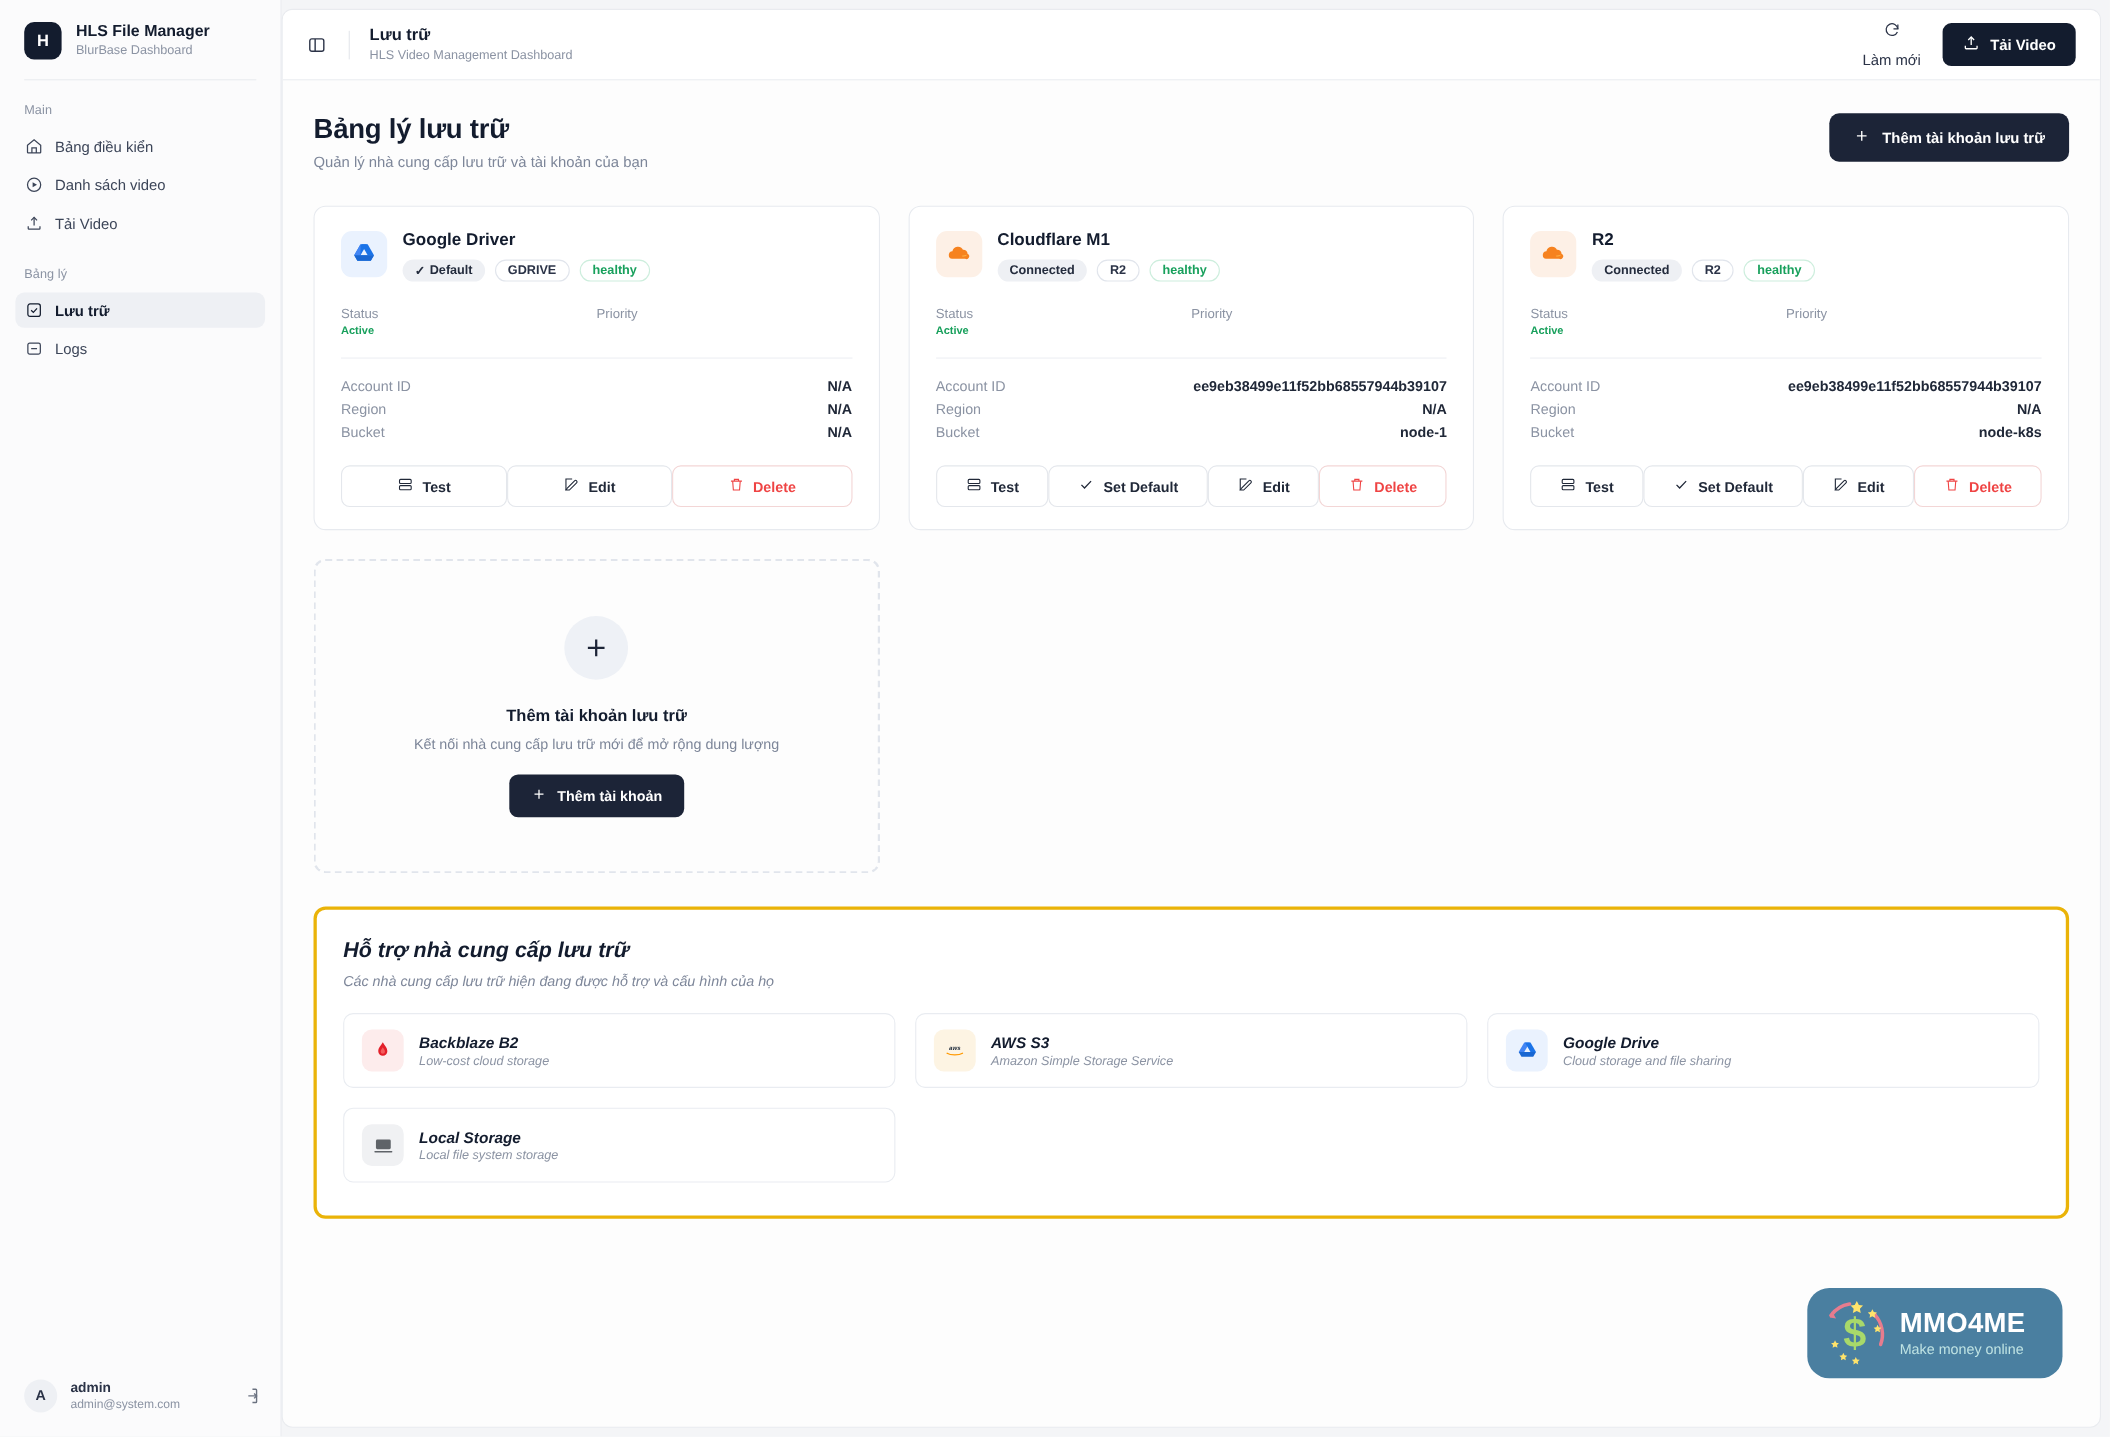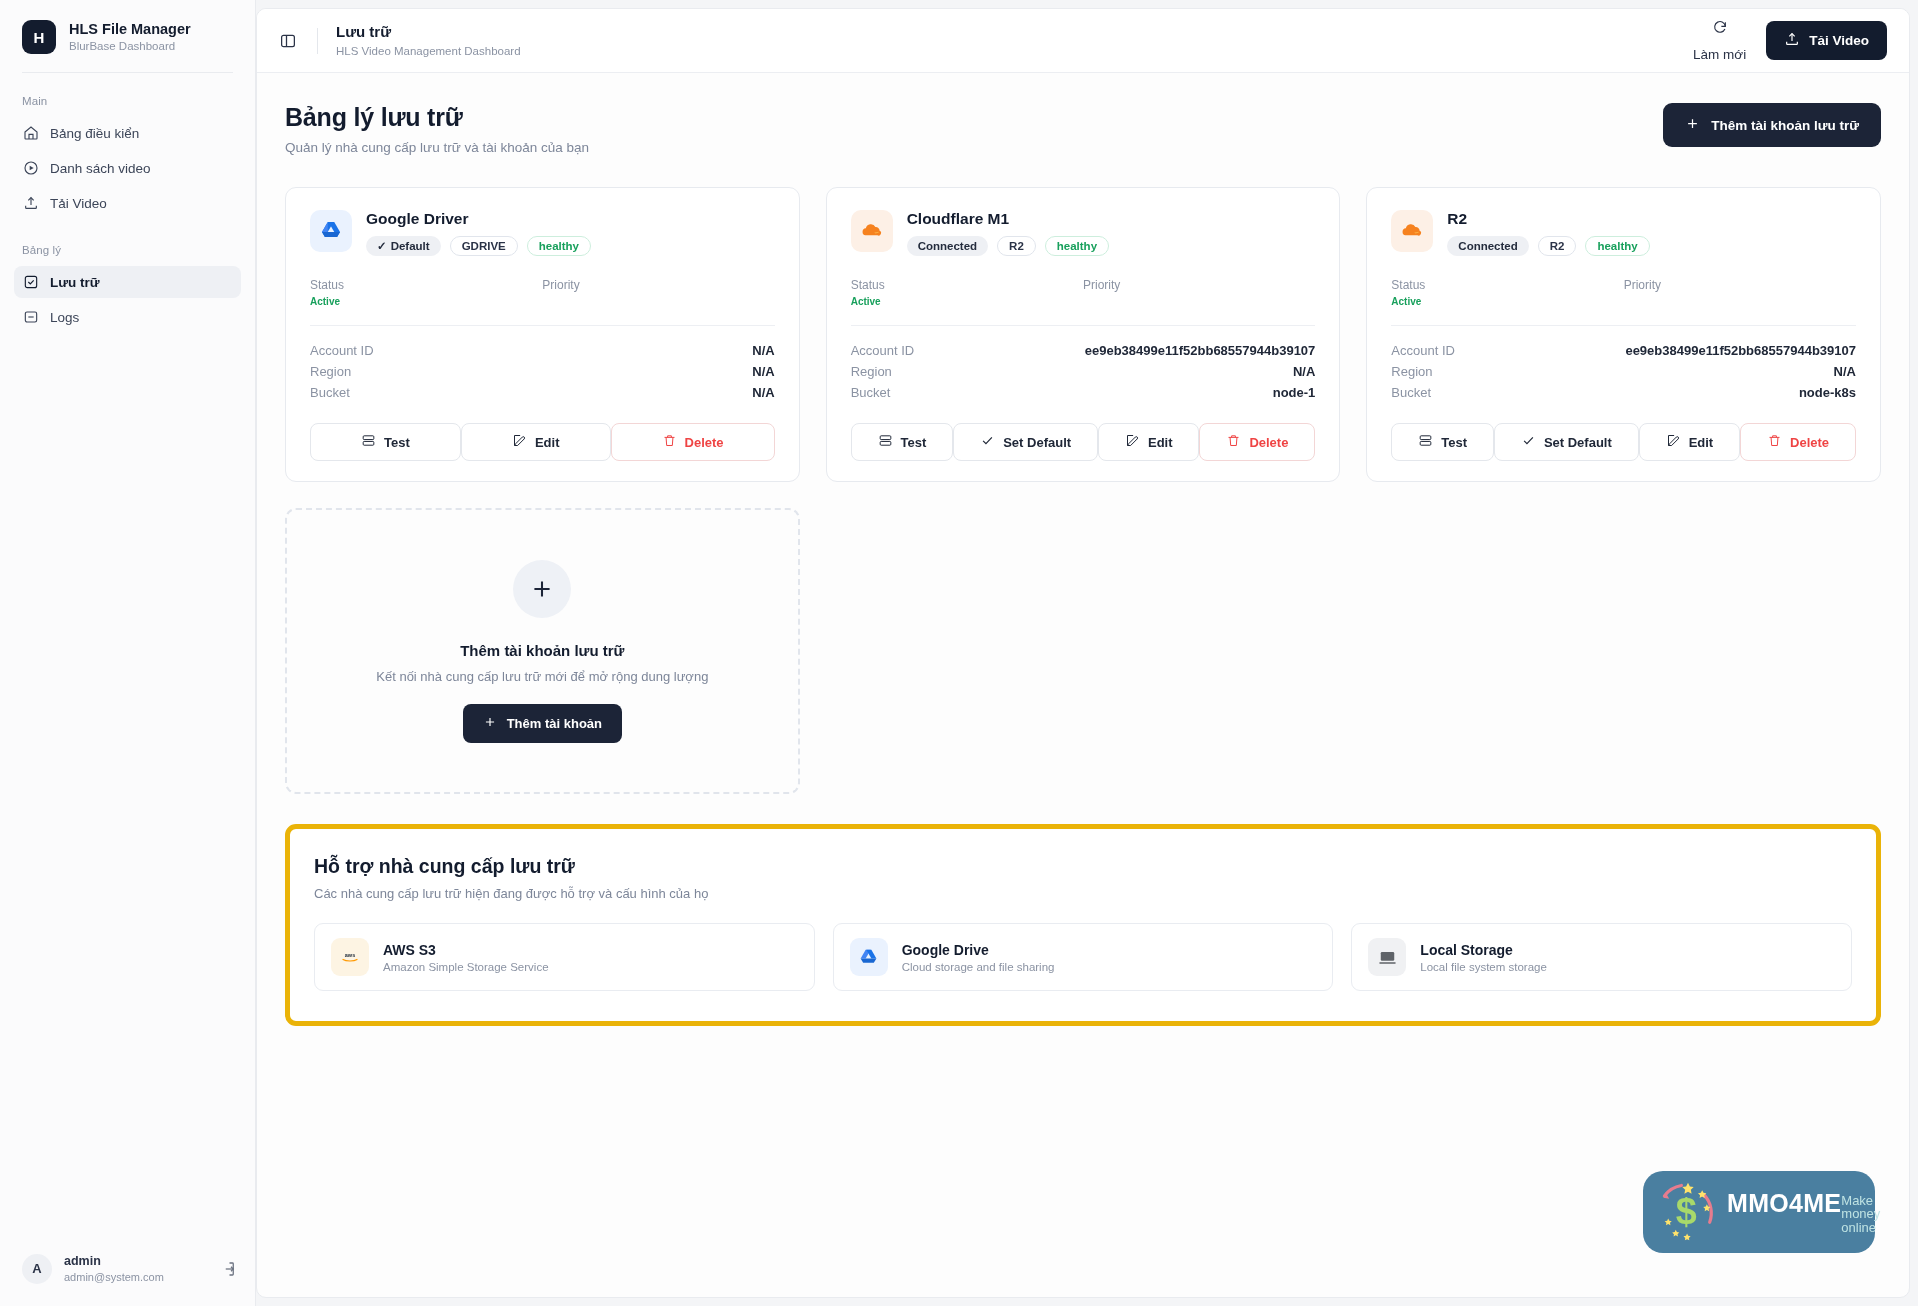--- a/index.html
+++ b/index.html
@@ -158,22 +158,23 @@
   .add-title { font-size: 15px; font-weight:700; color:#131c2e; margin-top: 24px; }
   .add-sub { font-size: 13px; color:#7d8699; margin-top: 10px; }
   .add-btn2 {
     margin-top: 20px; display:flex; align-items:center; gap:10px;
     background:#1c2437;color:#fff;border-radius:8px;padding:11px 20px;
     font-size:13px;font-weight:700;cursor:pointer;
   }
 
   
   .providers {
-    margin-top: 30px; background:#fff; border:5px solid #eab308; border-radius: 11px;
+    margin-top: 30px; background:#fff; border:3px solid #eab308; border-radius: 11px;
     padding: 26px 24px 30px 24px;
+    font-style: italic;
   }
   .prov-title { font-size: 19.5px; font-weight:700; color:#131c2e; }
   .prov-sub { font-size: 13px; color:#7d8699; margin-top: 8px; }
   .prov-grid {
     display:grid; grid-template-columns: repeat(3, 1fr); gap: 18px; margin-top: 22px;
   }
   .prov-card {
     border:1px solid #e9ecf1; border-radius: 9px; padding: 14px 16px;
     display:flex; align-items:center; gap: 14px; cursor:pointer; background:#fff;
   }
@@ -190,21 +191,21 @@
   .prov-card-name { font-size: 14px; font-weight:700; color:#131c2e; }
   .prov-card-sub { font-size: 11.5px; color:#8b93a3; margin-top: 3px; }
 
   
   .watermark {
     position:absolute; right: 34px; bottom: 44px;
     width: 232px; height: 82px; border-radius: 20px;
     background: #4a7fa0; display:flex; align-items:center; gap: 6px;
     padding-left: 12px;
   }
-  .wm-text { display:flex; flex-direction:row; line-height:1.05; }
+  .wm-text { display:flex; flex-direction:column; line-height:1.05; }
   .wm-main { font-size: 25px; font-weight: 700; color:#fff; letter-spacing: .3px; }
   .wm-sub { font-size: 13px; color:#bfe3e3; margin-top: 4px; }
 </style>
 </head>
 <body>
 
 <div class="sidebar">
   <div class="brand">
     <div class="brand-logo">H</div>
     <div class="brand-text">
@@ -607,20 +608,32 @@
         </div>
       </div>
     </div>
 
     <div class="providers">
       <div class="prov-title">Hỗ trợ nhà cung cấp lưu trữ</div>
       <div class="prov-sub">Các nhà cung cấp lưu trữ hiện đang được hỗ trợ và cấu hình của họ</div>
       <div class="prov-grid">
 
 
+        <div class="prov-card">
+          <div class="prov-card-ico bg-red">
+            <svg viewBox="0 0 24 24" width="18" height="18">
+                  <path d="M12 2c2.5 4.5 5.5 6.5 5.5 11A5.5 5.5 0 0 1 12 18.5 5.5 5.5 0 0 1 6.5 13C6.5 8.5 9.5 6.5 12 2z" fill="#e3202a"></path>
+                  <path d="M12 8c1.2 2.2 2.6 3.2 2.6 5.4A2.6 2.6 0 0 1 12 16a2.6 2.6 0 0 1-2.6-2.6C9.4 11.2 10.8 10.2 12 8z" fill="#f45c5c"></path>
+                </svg>
+          </div>
+          <div>
+            <div class="prov-card-name">Backblaze B2</div>
+            <div class="prov-card-sub">Low-cost cloud storage</div>
+          </div>
+        </div>
 
         <div class="prov-card">
           <div class="prov-card-ico bg-amber">
             <svg viewBox="0 0 48 30" width="24" height="16">
               <text x="24" y="14" text-anchor="middle" font-family="Liberation Sans, sans-serif" font-size="11" font-weight="700" fill="#232f3e">aws</text>
               <path d="M10 20c6 4 22 4 28 0" stroke="#ff9900" stroke-width="2.4" fill="none" stroke-linecap="round"></path>
             </svg>
           </div>
           <div>
             <div class="prov-card-name">AWS S3</div>

